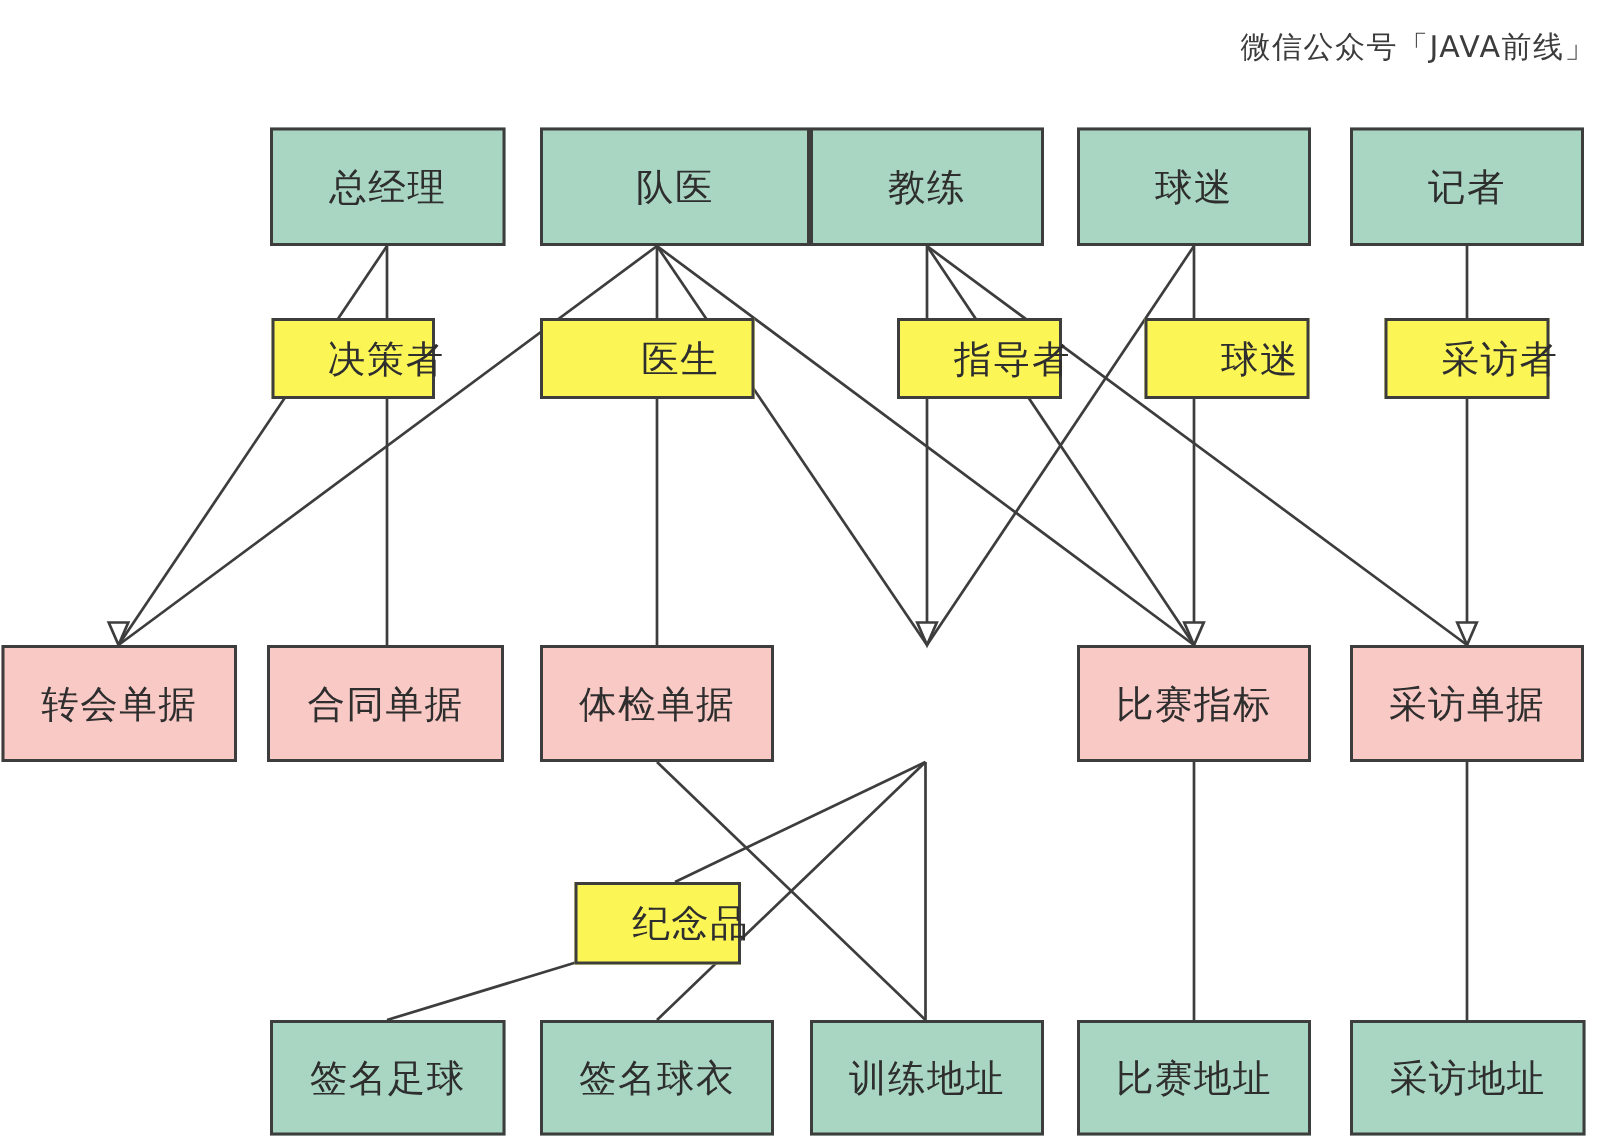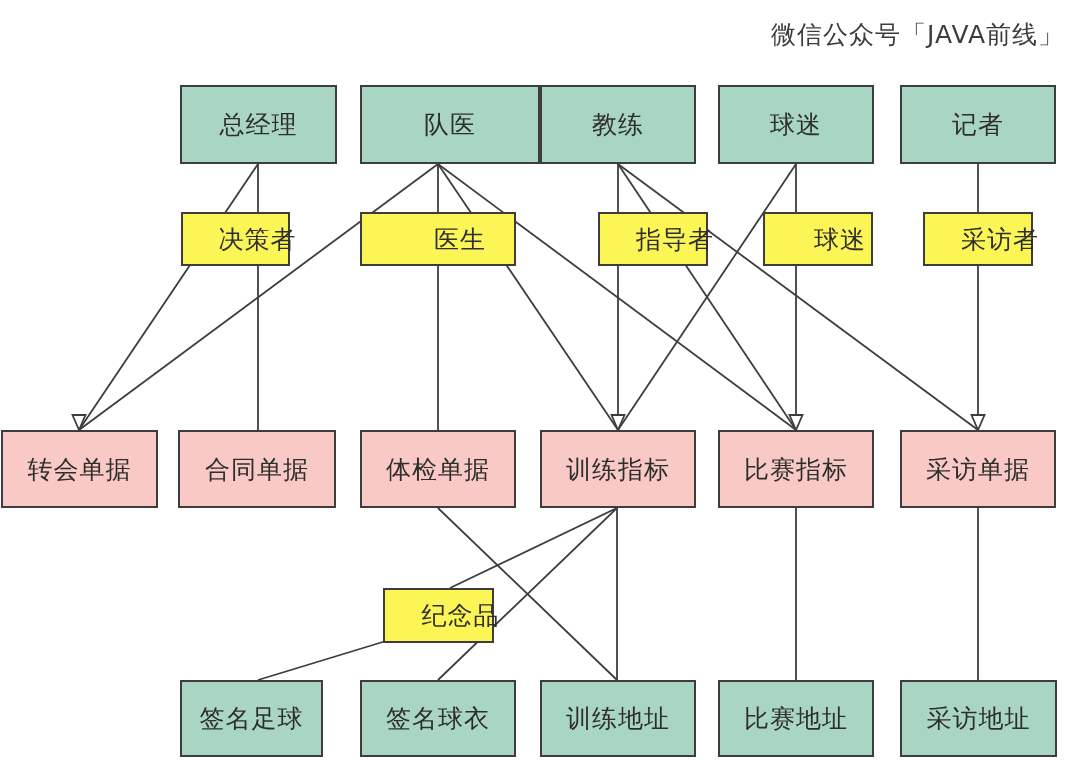--- a/index.html
+++ b/index.html
@@ -11,21 +11,21 @@
   .node{
     position:absolute;z-index:2;display:flex;align-items:center;justify-content:center;
     border:2px solid var(--line,#3d3d3d);box-sizing:border-box;
     font-size:25px;color:#2e2e2e;letter-spacing:1px;white-space:nowrap;
   }
   .actor,.deliverable{background:var(--actor,#a9d6c3);}
   .role,.souvenir{background:var(--role,#fbf556);padding-left:44px;}
   .resource{background:var(--resource,#f9c9c5);}
   .watermark{
     position:absolute;z-index:3;right:16px;top:18px;
-    font-size:25px;color:#3c3c3c;letter-spacing:1px;margin-left:48px;
+    font-size:20px;color:#3c3c3c;letter-spacing:1px;margin-left:48px;
   }
 </style>
 </head>
 <body>
 
 <div id="stage">
   <svg id="edges-svg" width="1080" height="760" viewBox="0 0 1080 760">
       <line x1="258" y1="164" x2="258" y2="430" stroke="#3d3d3d" stroke-width="1.8"></line>
       <line x1="258" y1="164" x2="79" y2="430" stroke="#3d3d3d" stroke-width="1.8"></line>
       <line x1="438" y1="164" x2="79" y2="430" stroke="#3d3d3d" stroke-width="1.8"></line>
@@ -65,21 +65,21 @@
   <div class="node actor" style="left:718px;top:85px;width:156px;height:79px;">
       <span>球迷</span>
     </div>
   <div class="node actor" style="left:900px;top:85px;width:156px;height:79px;">
       <span>记者</span>
     </div>
 
   <div class="node role" style="left:181px;top:212px;width:109px;height:54px;">
       <span>决策者</span>
     </div>
-  <div class="node role" style="left:360px;top:212px;width:156px;height:54px;align-items:center;">
+  <div class="node role" style="left:360px;top:212px;width:143px;height:54px;align-items:center;">
       <span>医生</span>
     </div>
   <div class="node role" style="left:598px;top:212px;width:110px;height:54px;">
       <span>指导者</span>
     </div>
   <div class="node role" style="left:763px;top:212px;width:110px;height:54px;">
       <span>球迷</span>
     </div>
   <div class="node role" style="left:923px;top:212px;width:110px;height:54px;">
       <span>采访者</span>
@@ -87,35 +87,32 @@
 
   <div class="node resource" style="left:1px;top:430px;width:157px;height:78px;">
       <span>转会单据</span>
     </div>
   <div class="node resource" style="left:178px;top:430px;width:158px;height:78px;">
       <span>合同单据</span>
     </div>
   <div class="node resource" style="left:360px;top:430px;width:156px;height:78px;">
       <span>体检单据</span>
     </div>
-  <div class="node resource" style="left:540px;top:430px;width:156px;height:78px;">
-      <span>训练指标</span>
-    </div>
   <div class="node resource" style="left:718px;top:430px;width:156px;height:78px;">
       <span>比赛指标</span>
     </div>
   <div class="node resource" style="left:900px;top:430px;width:156px;height:78px;">
       <span>采访单据</span>
     </div>
 
   <div class="node souvenir" style="left:383px;top:588px;width:111px;height:55px;">
       <span>纪念品</span>
     </div>
 
-  <div class="node deliverable" style="left:180px;top:680px;width:143px;height:77px;">
+  <div class="node deliverable" style="left:180px;top:680px;width:157px;height:77px;">
       <span>签名足球</span>
     </div>
   <div class="node deliverable" style="left:360px;top:680px;width:156px;height:77px;">
       <span>签名球衣</span>
     </div>
   <div class="node deliverable" style="left:540px;top:680px;width:156px;height:77px;">
       <span>训练地址</span>
     </div>
   <div class="node deliverable" style="left:718px;top:680px;width:156px;height:77px;">
       <span>比赛地址</span>

